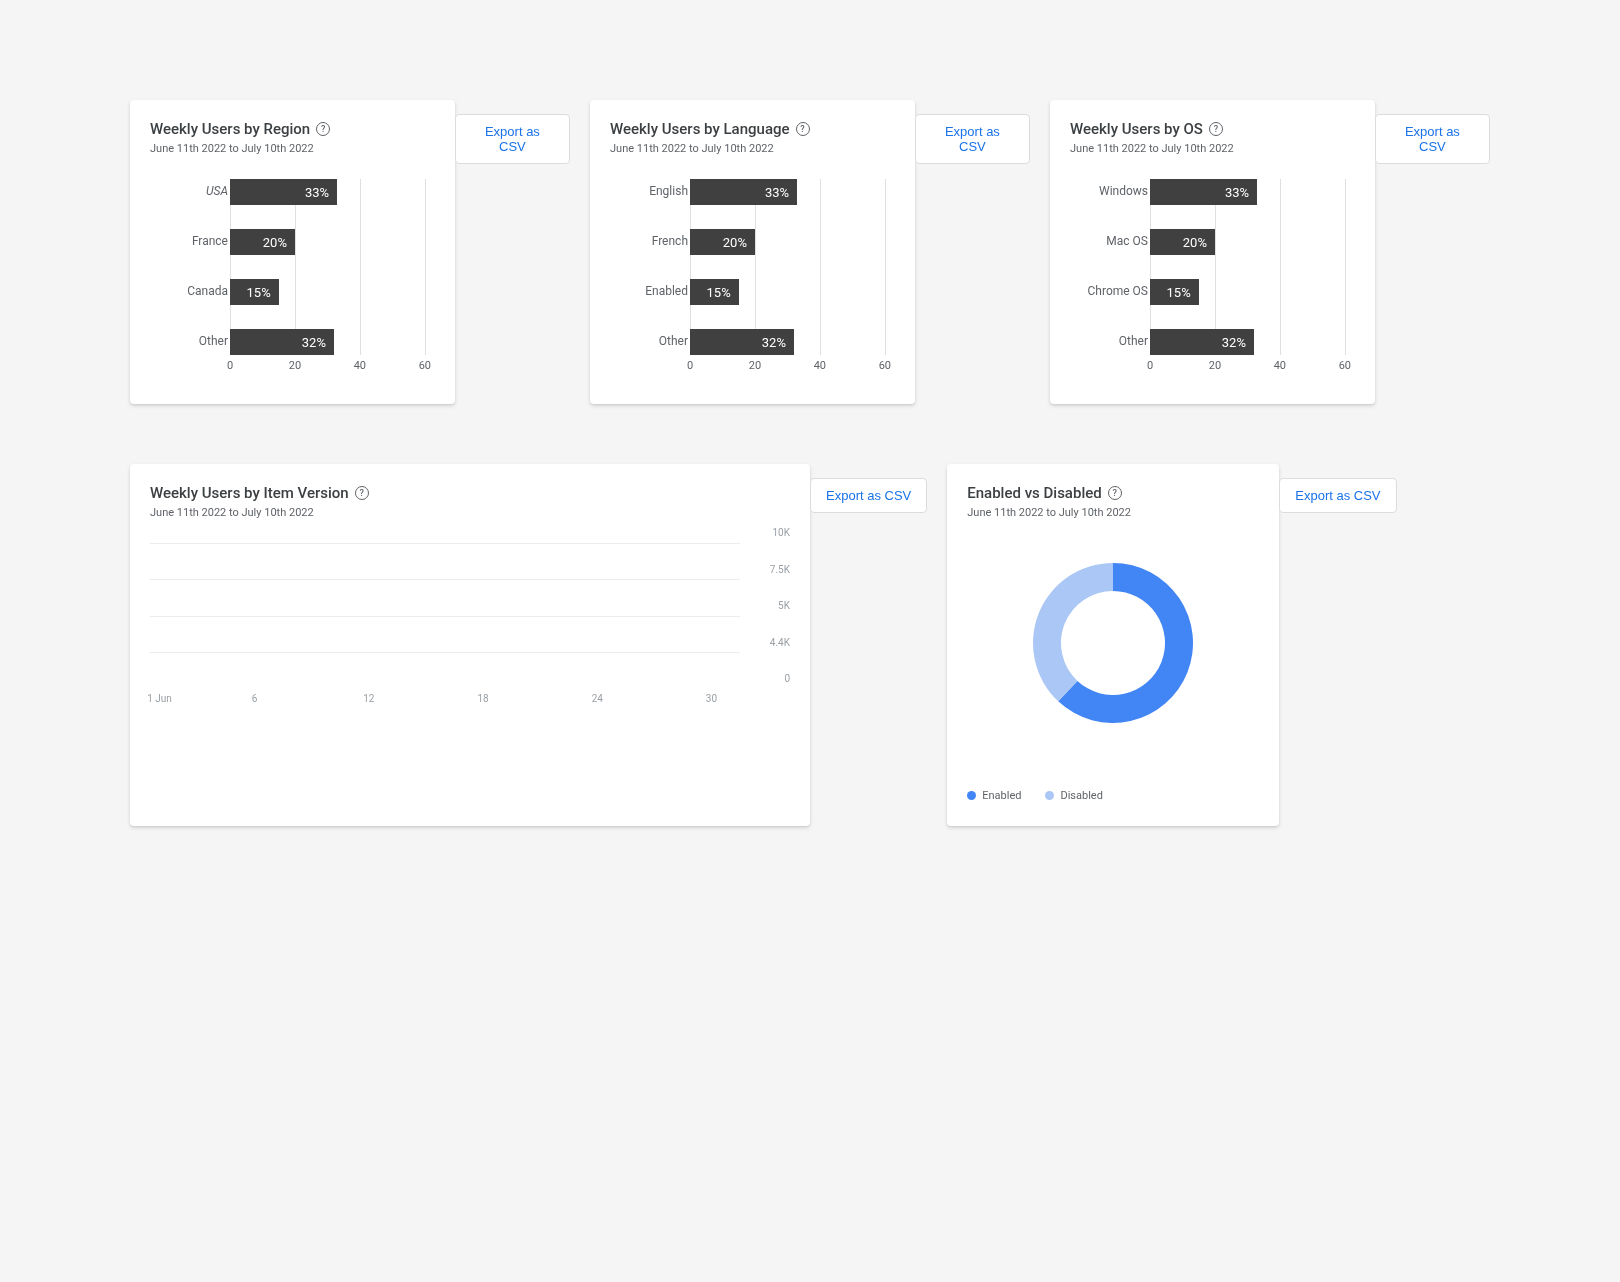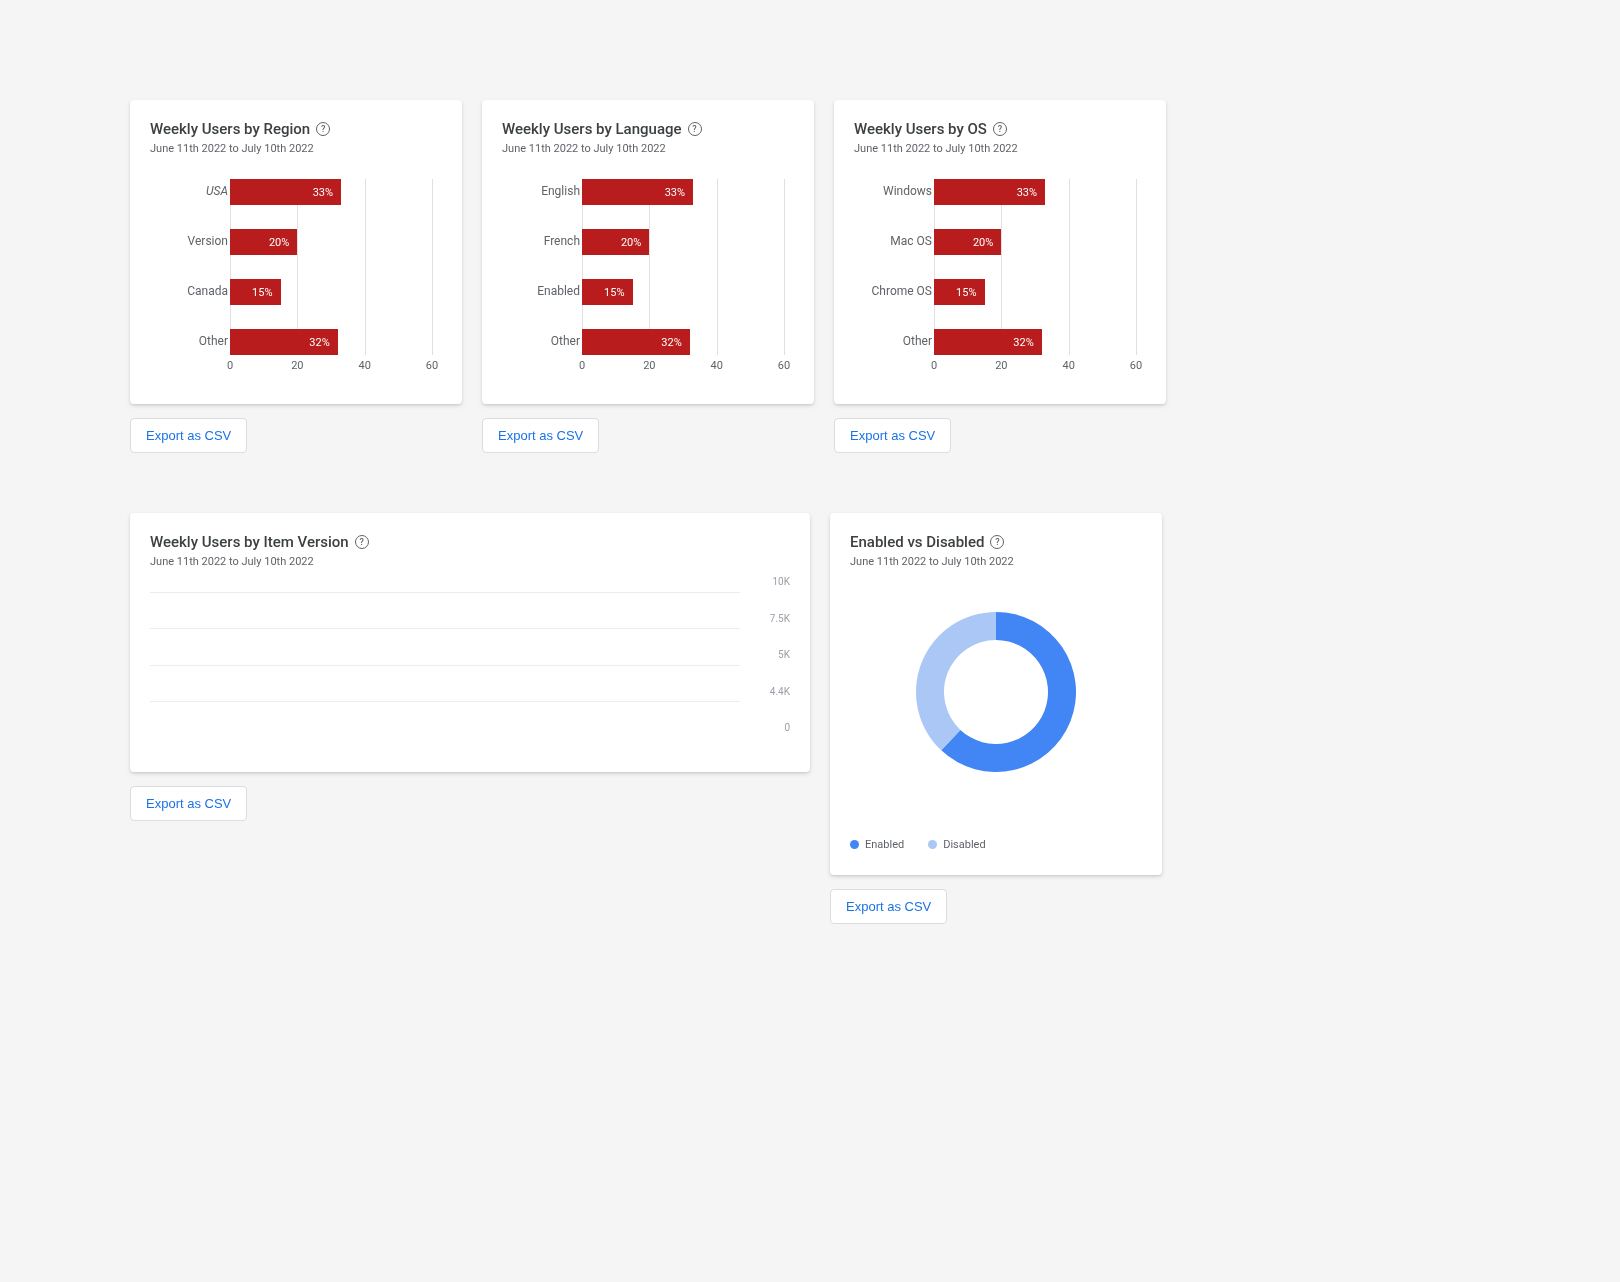--- a/index.html
+++ b/index.html
@@ -3,21 +3,21 @@
 <meta charset="utf-8">
 <style>
   * { box-sizing: border-box; margin: 0; padding: 0; }
   body {
     font-family: Roboto, "Helvetica Neue", Arial, sans-serif;
     background: #f5f5f5;
     padding: 100px 130px;
     width: 1620px;
   }
   .row { display: flex; gap: 20px; margin-bottom: 60px; }
-  .col { display: flex; flex-direction: column; }
+  .col { display: flex; flex-direction: row; }
   .card {
     background: #fff;
     border-radius: 4px;
     box-shadow: 0 2px 4px rgba(0,0,0,0.12), 0 1px 2px rgba(0,0,0,0.08);
     padding: 20px 20px 24px 20px;
   }
   .small-card { width: 332px; height: 304px; }
   .wide-card { width: 680px; padding-bottom: 10px;}
   .donut-card { width: 332px; }
   .card-title {
@@ -49,21 +49,21 @@
     font-size: 13px;
     font-weight: 500;
     cursor: pointer;
     align-self: flex-start;
   }
   
   .hbar-chart { position: relative; height: 200px; }
   .hbar-plot { position: absolute; left: 80px; right: 10px; top: 0; bottom: 24px; }
   .hbar-grid { position: absolute; top:0; bottom:0; border-left:1px solid #e0e0e0; }
   .hbar-row { position: absolute; left: 0; right: 0; height: 26px; display:flex; align-items:center; }
-  .hbar-bar { height: 100%; background: #b91c1c; display: flex; align-items:center; justify-content:flex-end; padding-right:8px; color:#fff; font-size:11px; }
+  .hbar-bar { height: 100%; background: #404040; display: flex; align-items:center; justify-content:flex-end; padding-right:8px; color:#fff; font-size:13px; }
   .hbar-label { position:absolute; right: calc(100% - 78px); width:70px; text-align:right; font-size:12px; color:#5f6368; }
   .hbar-xaxis { position:absolute; left:80px; right:10px; bottom:4px; height:16px; }
   .hbar-tick { position:absolute; transform:translateX(-50%); font-size:11px; color:#5f6368; }
   
   .stacked-chart { position:relative; height:170px; }
   .stacked-plot { position:absolute; left:0; right:50px; top:0; bottom:24px; border-top:1px solid #ececec;}
   .stacked-grid { position:absolute; left:0; right:0; border-top:1px solid #ececec; }
   .stacked-bars { position:absolute; left:0; right:0; bottom:0; top:0; display:flex; align-items:flex-end; gap:3px; padding-left:4px;}
   .stacked-col { flex:1; display:flex; flex-direction:column; justify-content:flex-end; }
   .seg-v1 { background:#aac7f5; }
@@ -111,21 +111,21 @@
               <div class="hbar-bar" style="width: 33.3333%;">20%</div>
             </div>
             <div class="hbar-row" style="top: 100px;">
               <div class="hbar-bar" style="width: 25%;">15%</div>
             </div>
             <div class="hbar-row" style="top: 150px;">
               <div class="hbar-bar" style="width: 53.3333%;">32%</div>
             </div>
           </div>
           <div class="hbar-label" style="top: 5px; position: absolute; font-style: italic;">USA</div>
-          <div class="hbar-label" style="top: 55px; position: absolute;">Version</div>
+          <div class="hbar-label" style="top: 55px; position: absolute;">France</div>
           <div class="hbar-label" style="top: 105px; position: absolute;">Canada</div>
           <div class="hbar-label" style="top: 155px; position: absolute;">Other</div>
         </div>
     </div>
     <button class="export-btn">Export as CSV</button>
   </div>
 
   <div class="col">
     <div class="card small-card">
       <div class="card-title">
@@ -351,20 +351,28 @@
               </div>
             </div>
           </div>
         <div class="stacked-yticks" id="stacked-yticks">
             <div class="stacked-ytick" style="bottom: 0%;">0</div>
             <div class="stacked-ytick" style="bottom: 25%;">4.4K</div>
             <div class="stacked-ytick" style="bottom: 50%;">5K</div>
             <div class="stacked-ytick" style="bottom: 75%;">7.5K</div>
             <div class="stacked-ytick" style="bottom: 100%;">10K</div>
           </div>
+        <div class="stacked-xaxis" id="stacked-xaxis">
+            <div class="stacked-xtick" style="left: 1.6129%;">1 Jun</div>
+            <div class="stacked-xtick" style="left: 17.7419%;">6</div>
+            <div class="stacked-xtick" style="left: 37.0968%;">12</div>
+            <div class="stacked-xtick" style="left: 56.4516%;">18</div>
+            <div class="stacked-xtick" style="left: 75.8065%;">24</div>
+            <div class="stacked-xtick" style="left: 95.1613%;">30</div>
+          </div>
       </div>
     </div>
     <button class="export-btn">Export as CSV</button>
   </div>
 
   <div class="col" style="margin-left:0;">
     <div class="card donut-card">
       <div class="card-title">
         <span>Enabled vs Disabled</span>
         <span class="help-icon">?</span>

